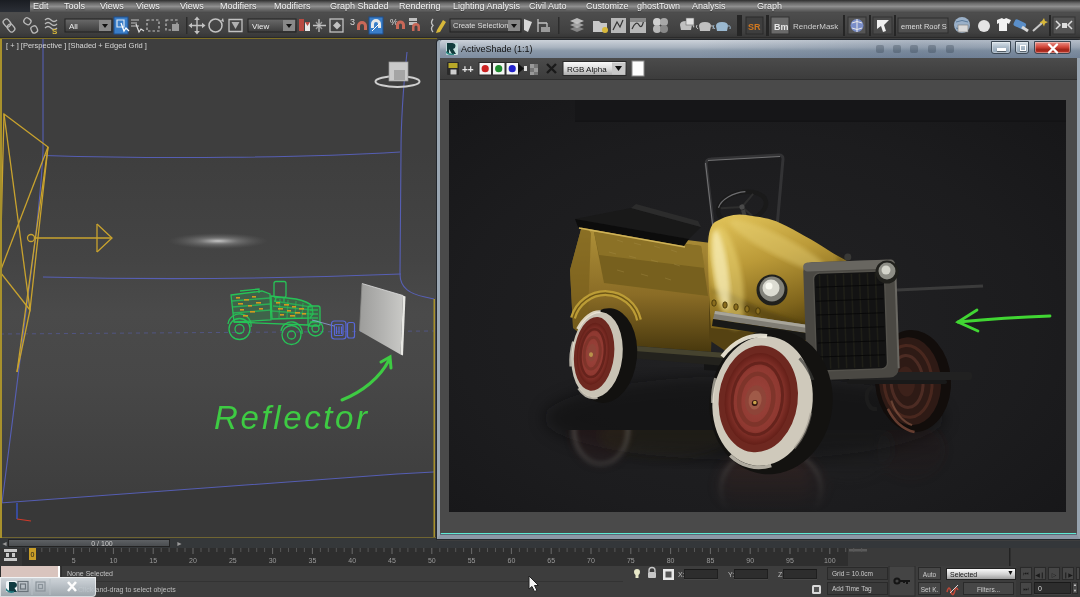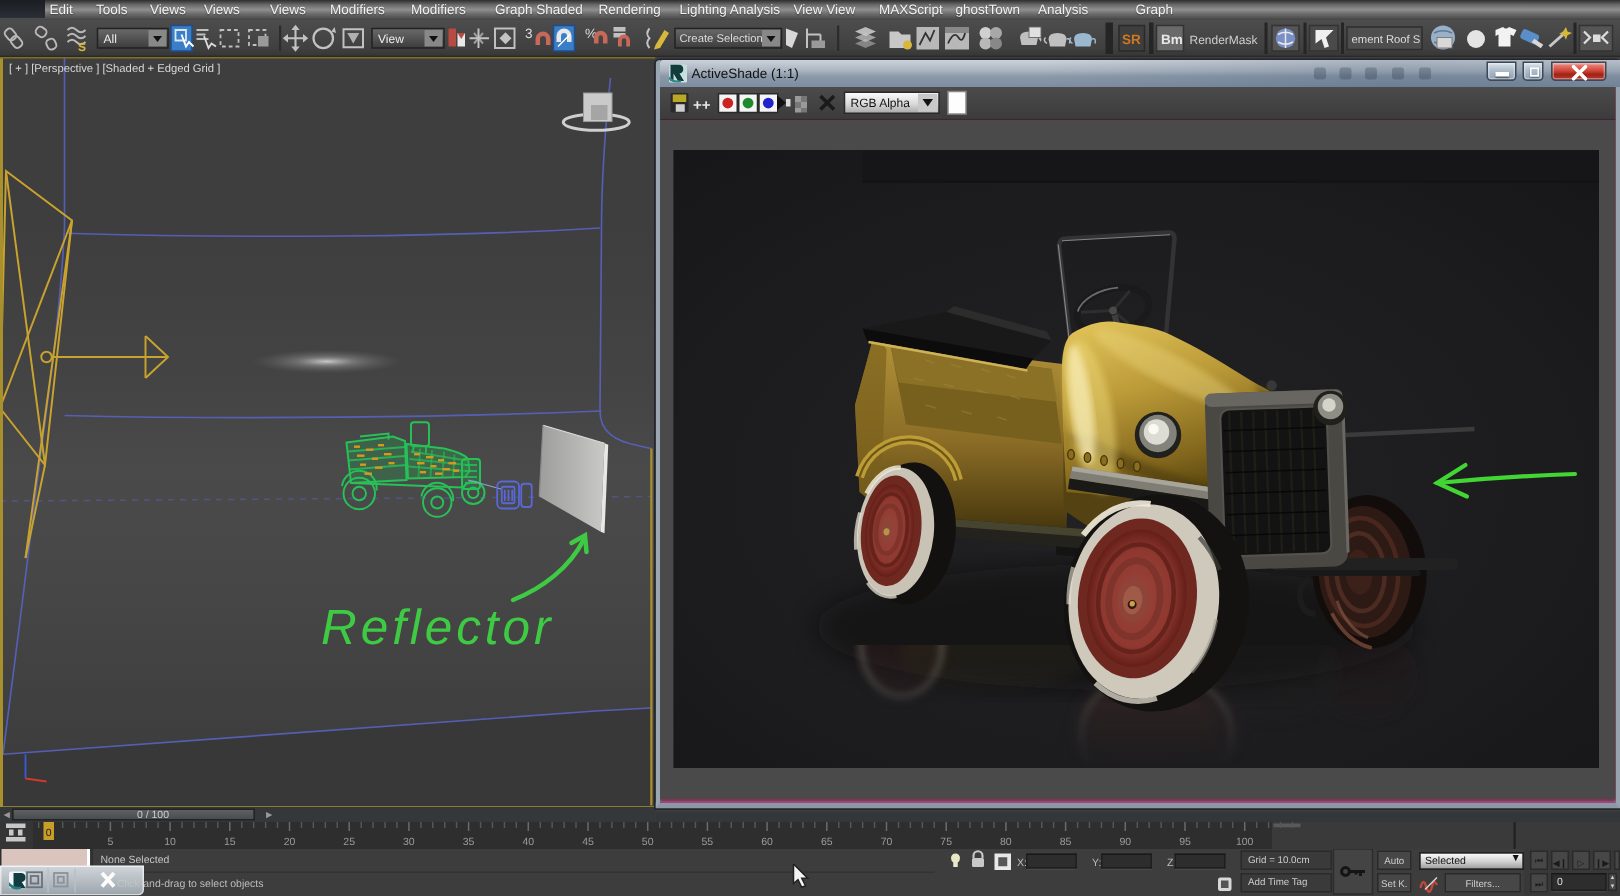--- a/index.html
+++ b/index.html
@@ -18,21 +18,21 @@
   #toolbar { left:0; top:13px; width:1080px; height:25px;
     background:linear-gradient(180deg,#4d4d4d,#404040 80%,#373737);
     border-bottom:1px solid #2a2a2a; }
 
   
   #viewport { left:0; top:38px; width:437px; height:502px; background:#3e3e3e; }
   #vplabel { left:6px; top:3px; font-size:7.5px; color:#d8d8d8; letter-spacing:0px; }
 
   
   #aswin { left:437px; top:40px; width:643px; height:499px; border-radius:3px 3px 0 0;
-    background:#be185d;
+    background:#5eead4;
     border-left:3px solid #9aa6b2; border-right:3px solid #96a2ae; border-bottom:4px solid #8c98a6;
     box-shadow:0 0 0 1px #23272c, inset 0 0 0 1px #5b6878; }
   #astitle { left:0px; top:0px; width:643px; height:18px; border-radius:2px 2px 0 0;
     background:linear-gradient(90deg, rgba(30,55,90,0) 0%, rgba(30,55,90,0) 40%, rgba(30,55,90,0.18) 75%, rgba(30,55,90,0.12) 100%),
                linear-gradient(180deg,#ccd2d9 0%,#aab4c0 40%,#8b99a9 60%,#7e8da0 100%); }
   #astitle .txt { position:absolute; left:21px; top:4px; font-size:9px; color:#111; }
   #asicon { left:6px; top:3px; width:12px; height:12px;
     background:linear-gradient(135deg,#bcd8d8 0%,#cde4e2 100%); border-radius:1px; }
   #astoolbar { left:0px; top:18px; width:637px; height:22px;
     background:linear-gradient(180deg,#4b4b4b,#3c3c3c); border-bottom:1px solid #2e2e2e; }
@@ -71,22 +71,22 @@
     <span style="left:33px">Edit</span>
       <span style="left:64px">Tools</span>
     <span style="left:100px">Views</span>
       <span style="left:136px">Views</span>
     <span style="left:180px">Views</span>
       <span style="left:220px">Modifiers</span>
     <span style="left:274px">Modifiers</span>
       <span style="left:330px">Graph Shaded</span>
     <span style="left:399px">Rendering</span>
       <span style="left:453px">Lighting Analysis</span>
-    <span style="left:529px">View View</span>
-      <span style="left:586px">MAXScript</span>
+    <span style="left:529px">Civil Auto</span>
+      <span style="left:586px">Customize</span>
     <span style="left:637px">ghostTown</span>
       <span style="left:692px">Analysis</span>
     <span style="left:757px">Graph</span>
   </div>
 
   <div id="toolbar" class="abs">
   <svg width="1080" height="25" viewBox="0 0 1080 25" style="position:absolute;left:0;top:0">
     <defs>
       <linearGradient id="ddg" x1="0" y1="0" x2="0" y2="1">
         <stop offset="0%" stop-color="#6a6a6a"></stop>

